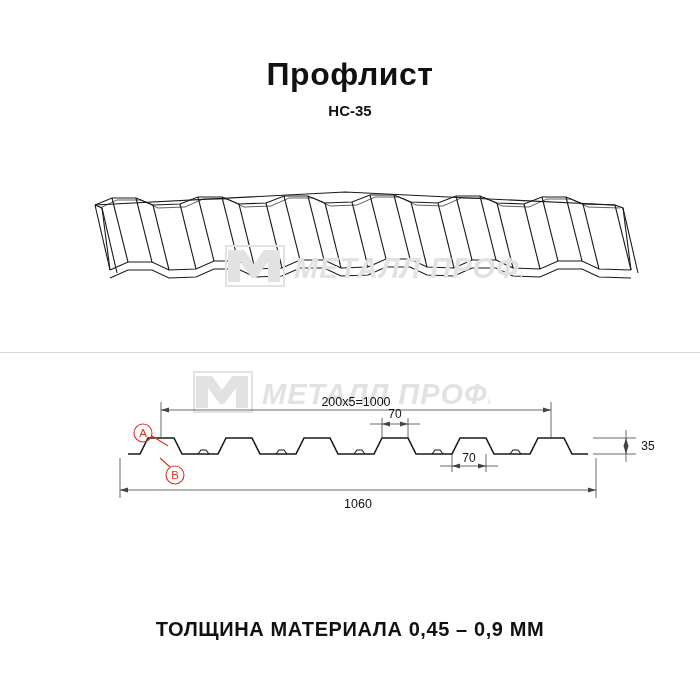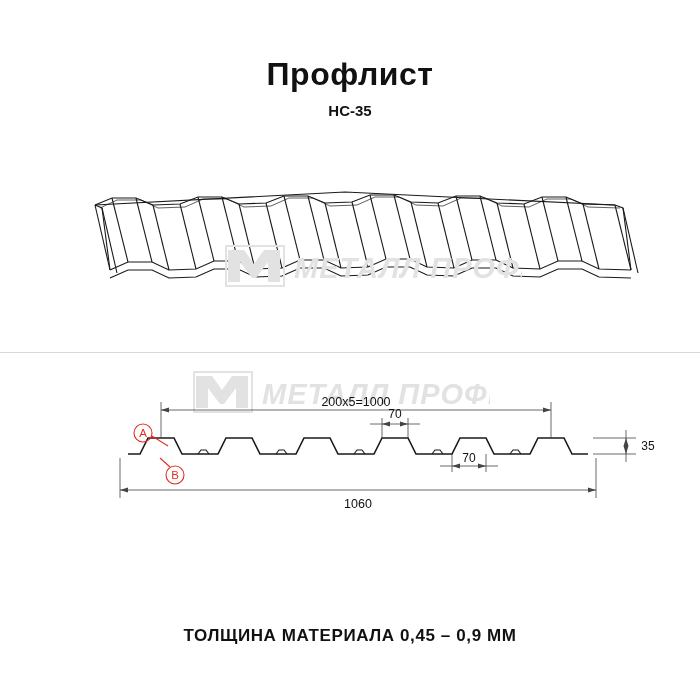--- a/index.html
+++ b/index.html
@@ -62,25 +62,24 @@
     left: 48px;
     width: 620px;
     height: 140px;
   }
   .footer {
     position: absolute;
     top: 618px;
     left: 0;
     width: 700px;
     text-align: center;
-    font-size: 17px;
+    font-size: 20px;
     font-weight: bold;
     letter-spacing: 0.6px;
     color: #111111;
-    margin-top: 8px;
   }
   .wm {
     position: absolute;
     pointer-events: none;
     user-select: none;
   }
   .wm-text {
     font-family: "Liberation Sans", sans-serif;
     font-weight: bold;
     font-style: italic;

